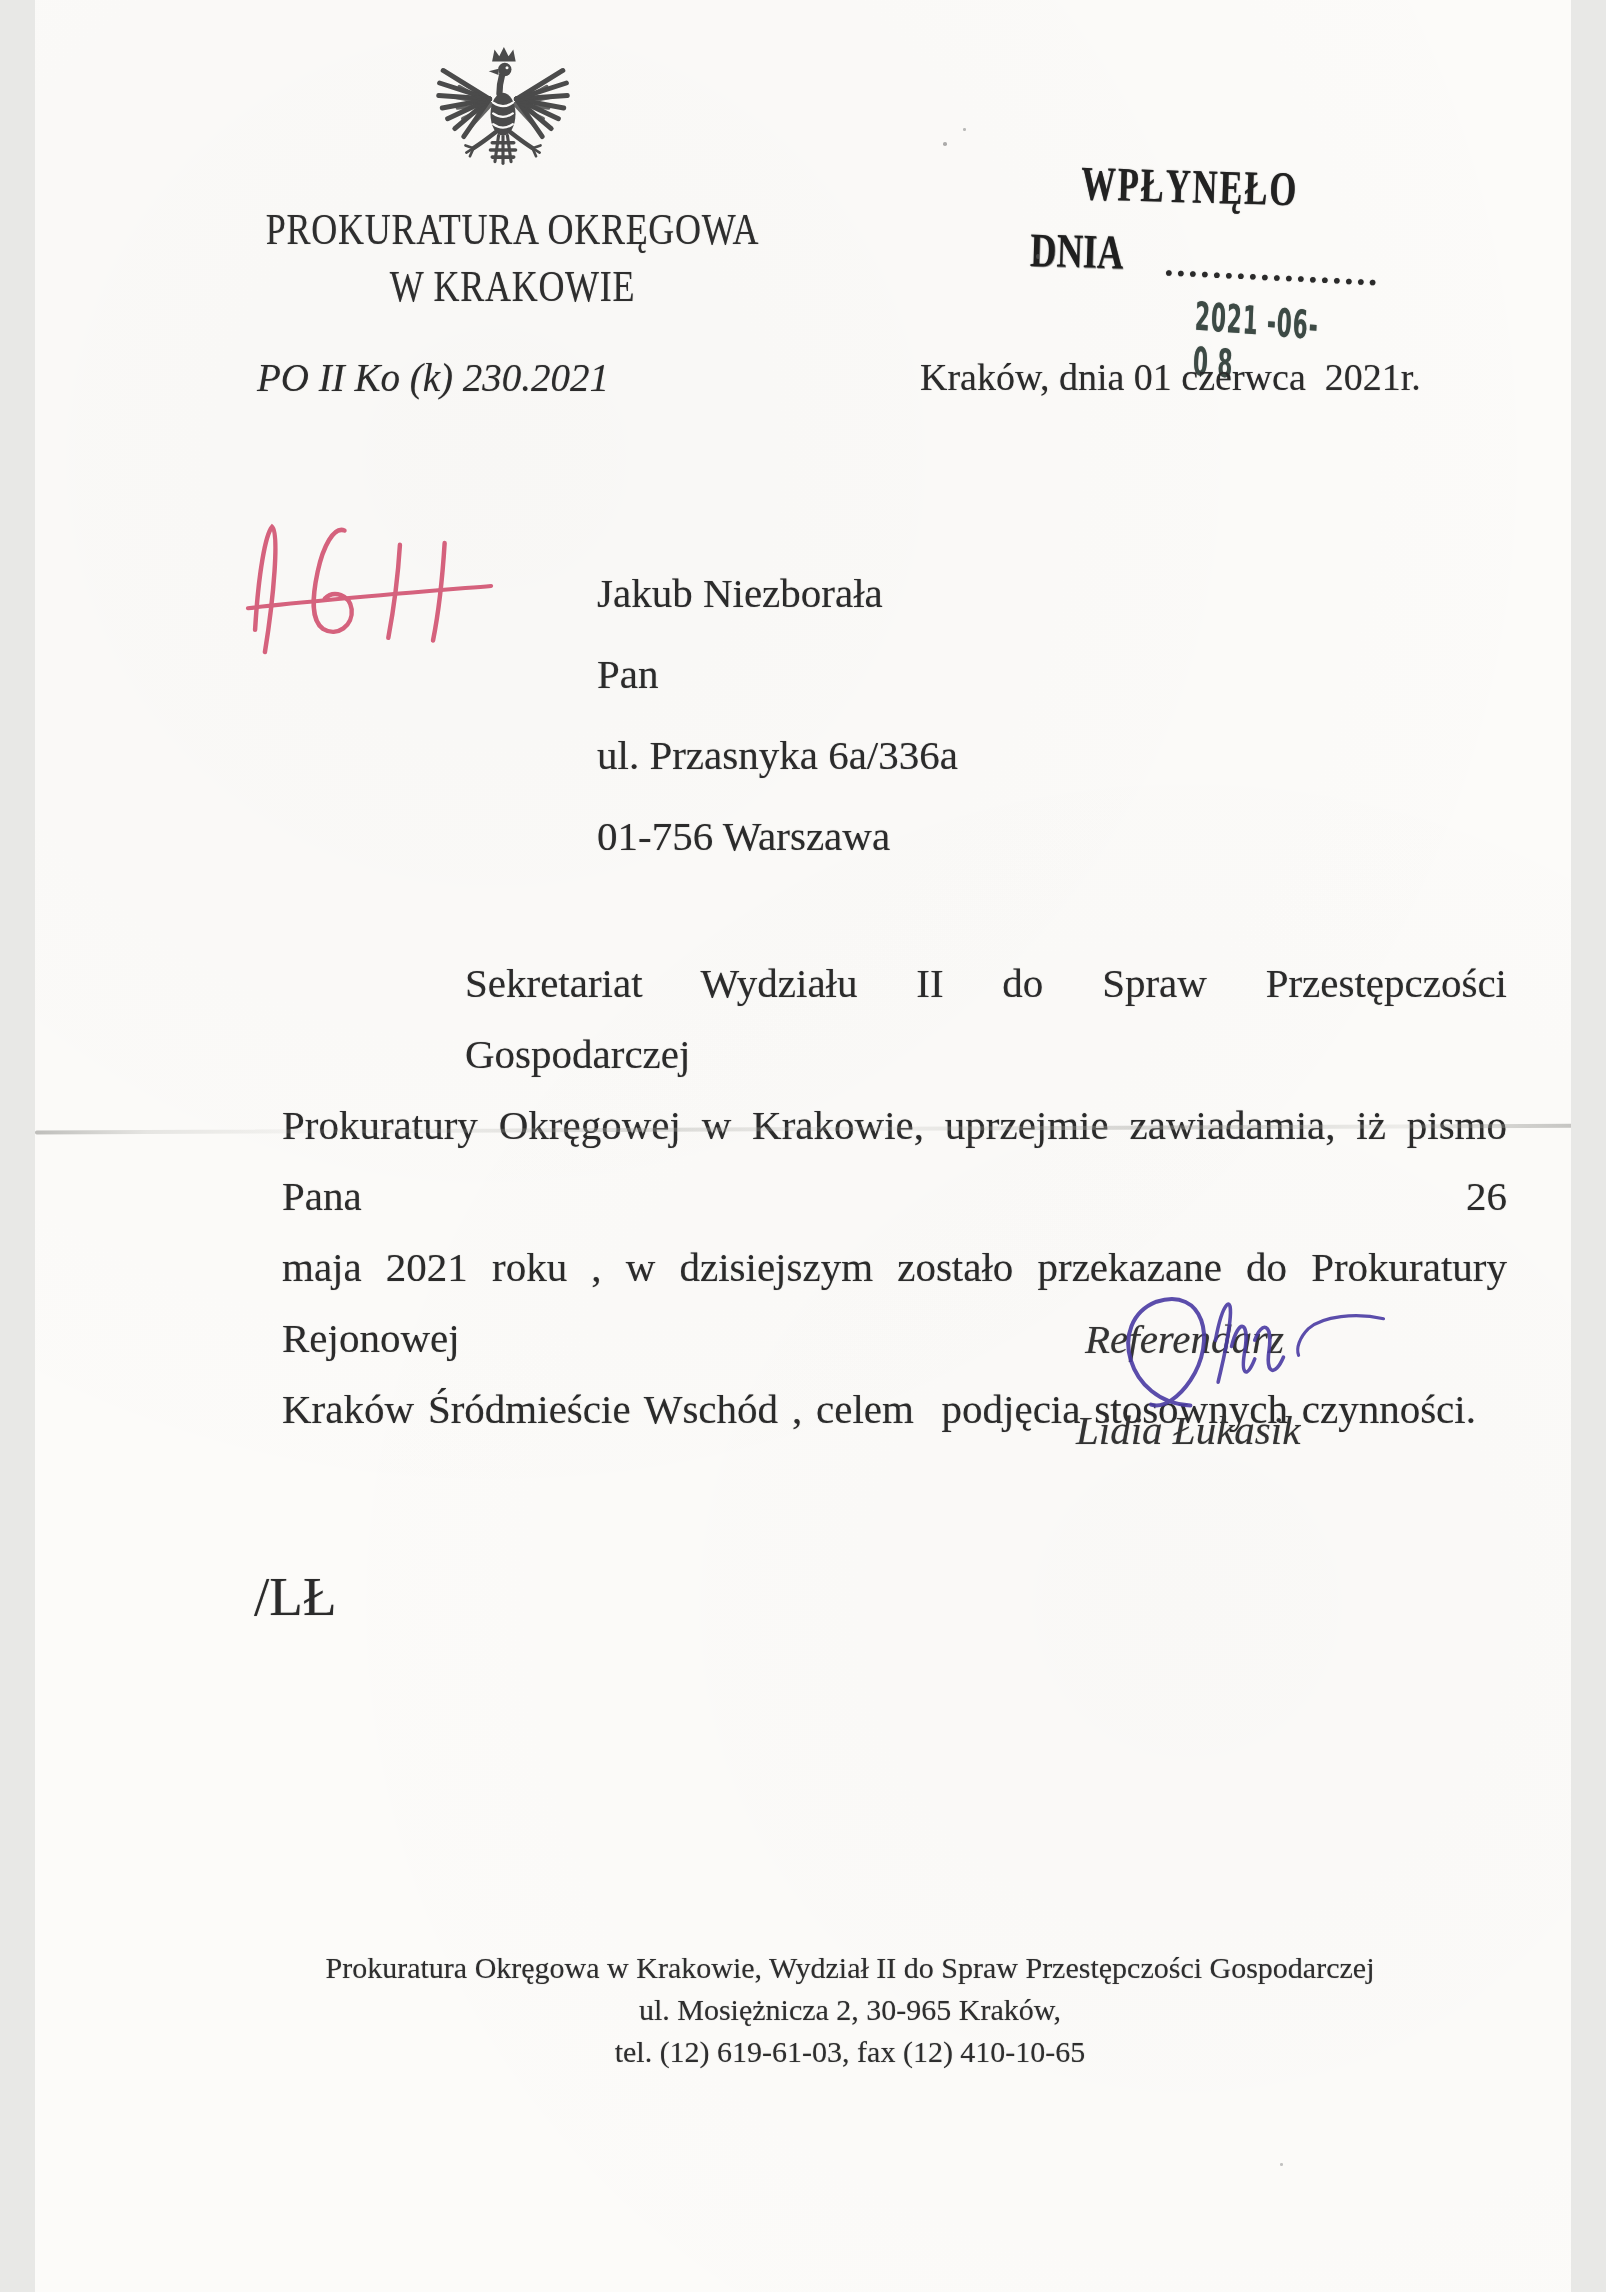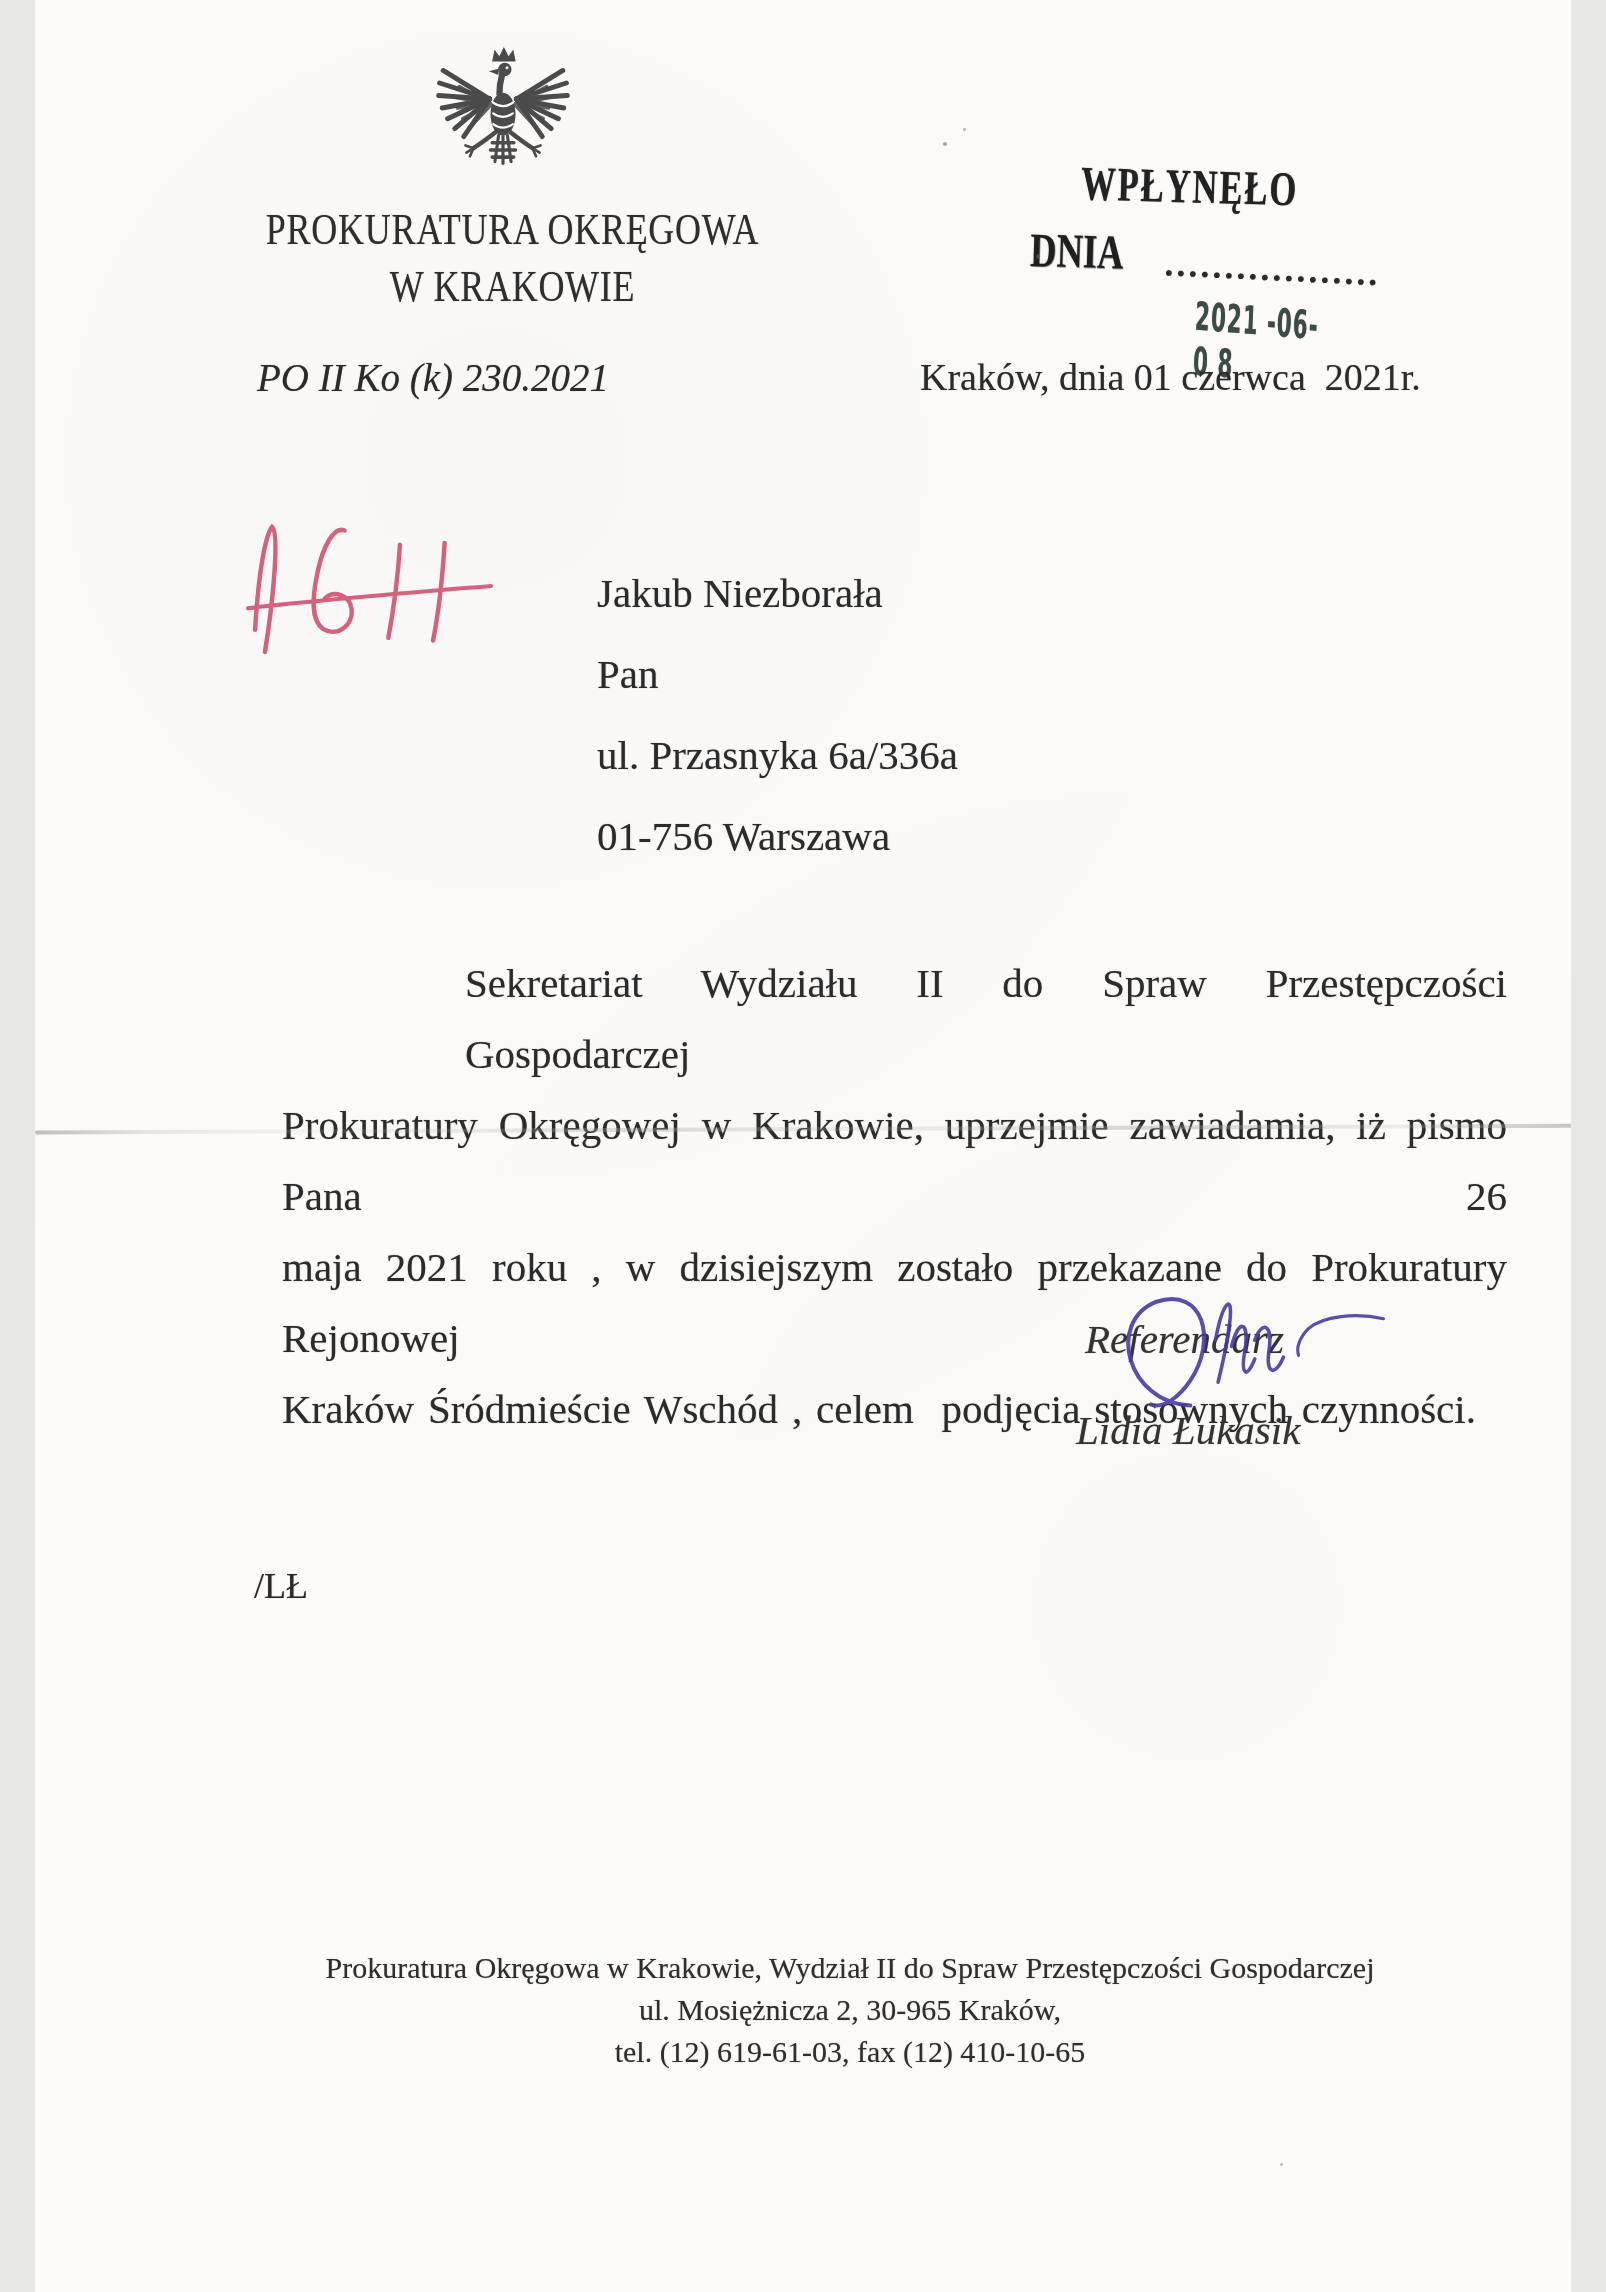--- a/index.html
+++ b/index.html
@@ -71,21 +71,21 @@
       rgba(165,165,160,.38) 38%, rgba(190,190,185,.18) 52%, rgba(160,160,155,.42) 70%,
       rgba(185,185,180,.22) 85%, rgba(135,135,132,.6) 100%);
     border-radius:1.8px;
   }
 
   
   .sig-title{ left:1050px; top:1315px; font-size:41px; font-style:italic; color:#333;text-align:right; }
   .sig-name{ left:1041px; top:1386px; font-size:41px; font-style:italic; color:#333;margin-top:20px; }
   .sig-ink{ left:1066px; top:1291px; width:304px; height:152px; }
 
-  .initials{ left:219px; top:1565px; font-size:36px; }
+  .initials{ left:219px; top:1565px; font-size:55px; }
 
   
   .footer{ left:54px; top:1947px; width:1522px; text-align:center; font-size:30px; line-height:42px; color:#2e2e2e; }
 
   .speck{ position:absolute; border-radius:50%; background:#6b6b6b; }
 </style>
 </head>
 <body>
 
 <div class="page">

